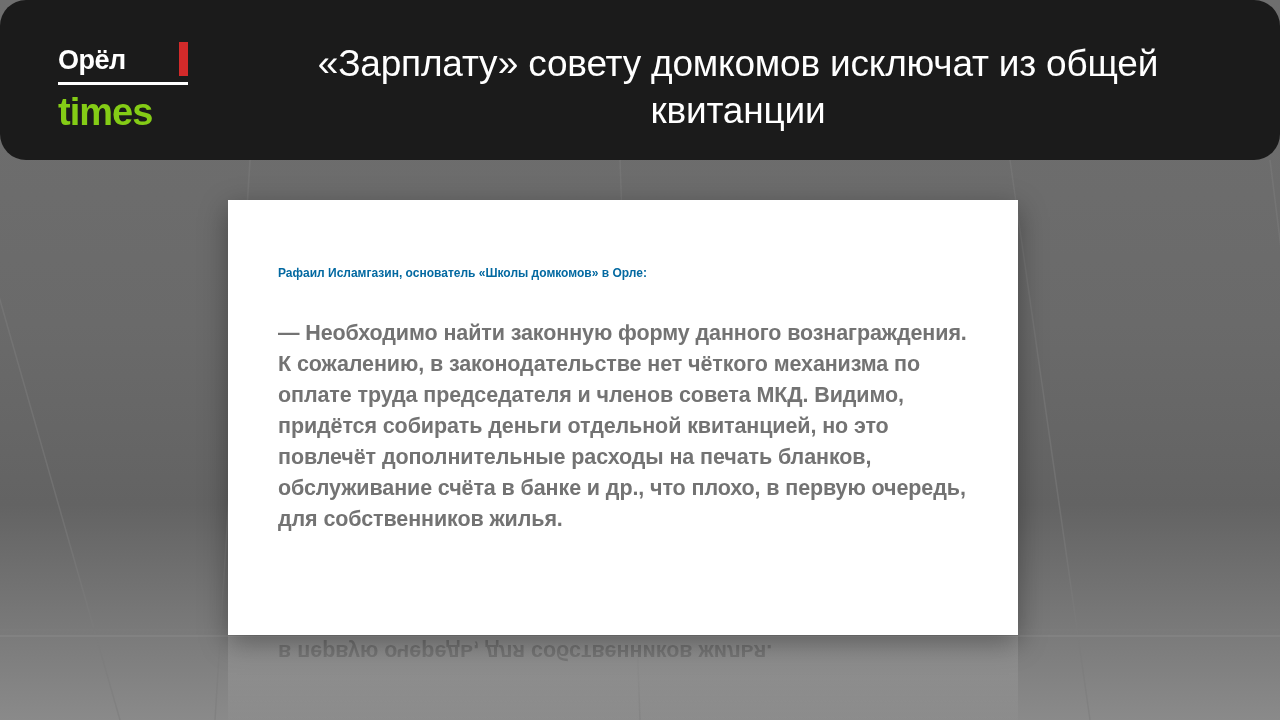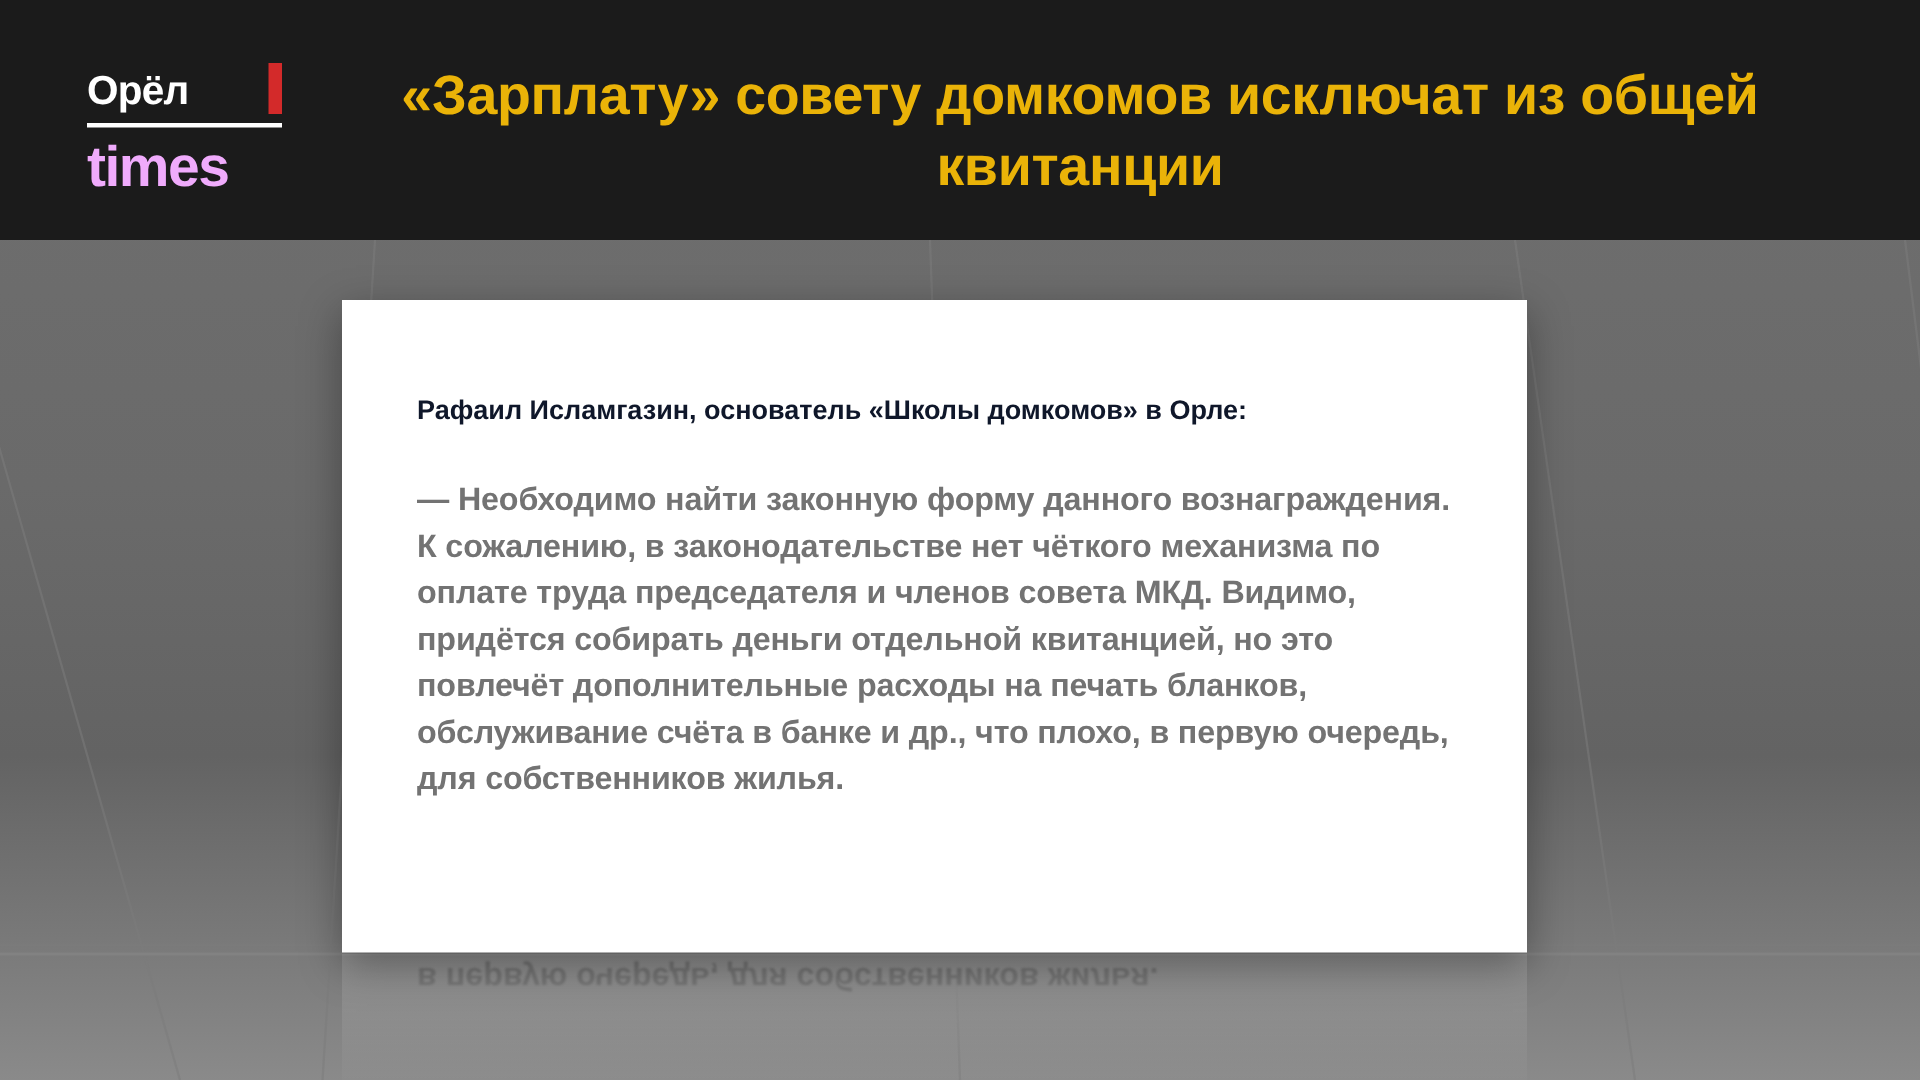--- a/index.html
+++ b/index.html
@@ -31,20 +31,21 @@
   .floor-lines svg { display: block; }
 
   
   .header-band {
     position: absolute;
     left: 0; top: 0;
     width: 1280px;
     height: 160px;
     background: #1b1b1b;
     z-index: 5;
+    border-radius: 26px;
   }
   .header-inner {
     position: relative;
     width: 1280px;
     height: 160px;
   }
   
   .logo {
     position: absolute;
     left: 58px;
@@ -80,53 +81,53 @@
     width: 130px;
     height: 3px;
     background: #ffffff;
   }
   .logo-times {
     margin-top: 6px;
     font-size: 38px;
     font-weight: bold;
     line-height: 42px;
     letter-spacing: -1px;
-    color: #f0abfc;
+    color: #84cc16;
   }
   .headline {
     position: absolute;
-    left: 210px;
+    left: 228px;
     top: 40px;
     width: 1020px;
     text-align: center;
-    color: #eab308;
+    color: #ffffff;
     font-size: 37px;
-    font-weight: bold;
+    font-weight: normal;
     line-height: 47px;
     letter-spacing: -0.2px;
   }
 
   
   .card {
     position: absolute;
     left: 228px;
     top: 200px;
     width: 790px;
     height: 435px;
     background: #ffffff;
     z-index: 4;
     box-shadow: 0 8px 26px rgba(0,0,0,0.35);
   }
   .card-body {
     padding: 62px 50px 0 50px;
   }
   .attribution {
-    font-size: 18px;
-    font-weight: bold;
-    color: #0f172a;
+    font-size: 12px;
+    font-weight: bold;
+    color: #0369a1;
     line-height: 22px;
     margin: 0 0 34px 0;
   }
   .quote {
     font-size: 21.5px;
     font-weight: bold;
     color: #737373;
     line-height: 31px;
     margin: 0;
     letter-spacing: -0.1px;

